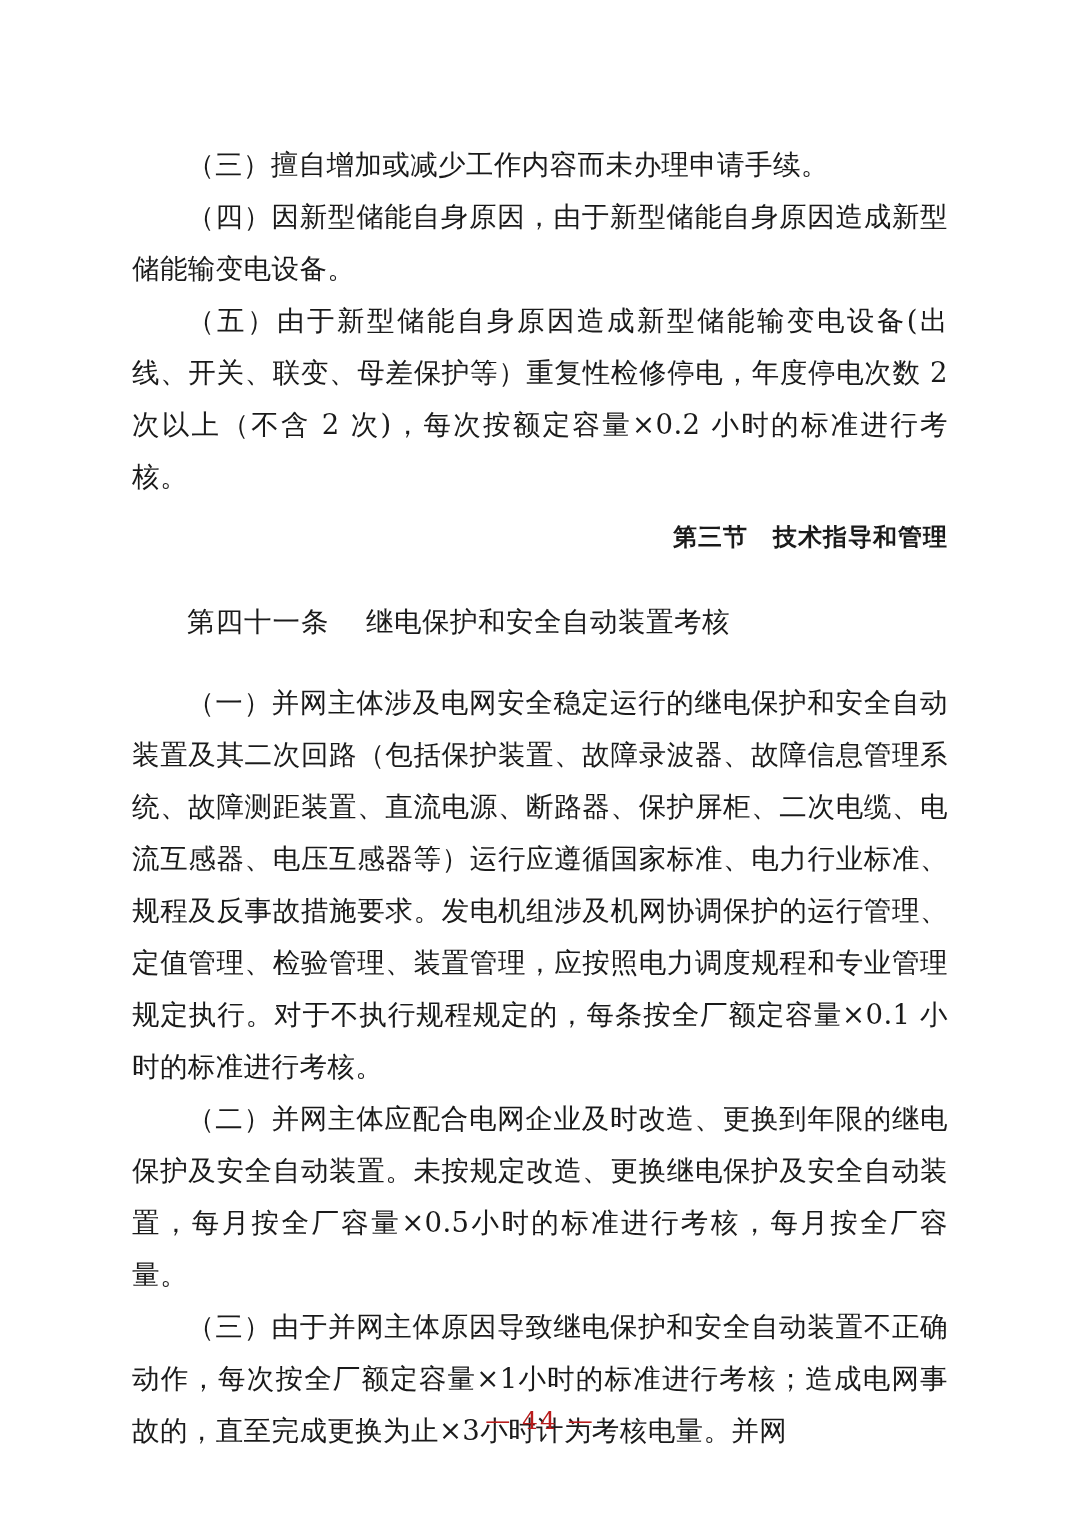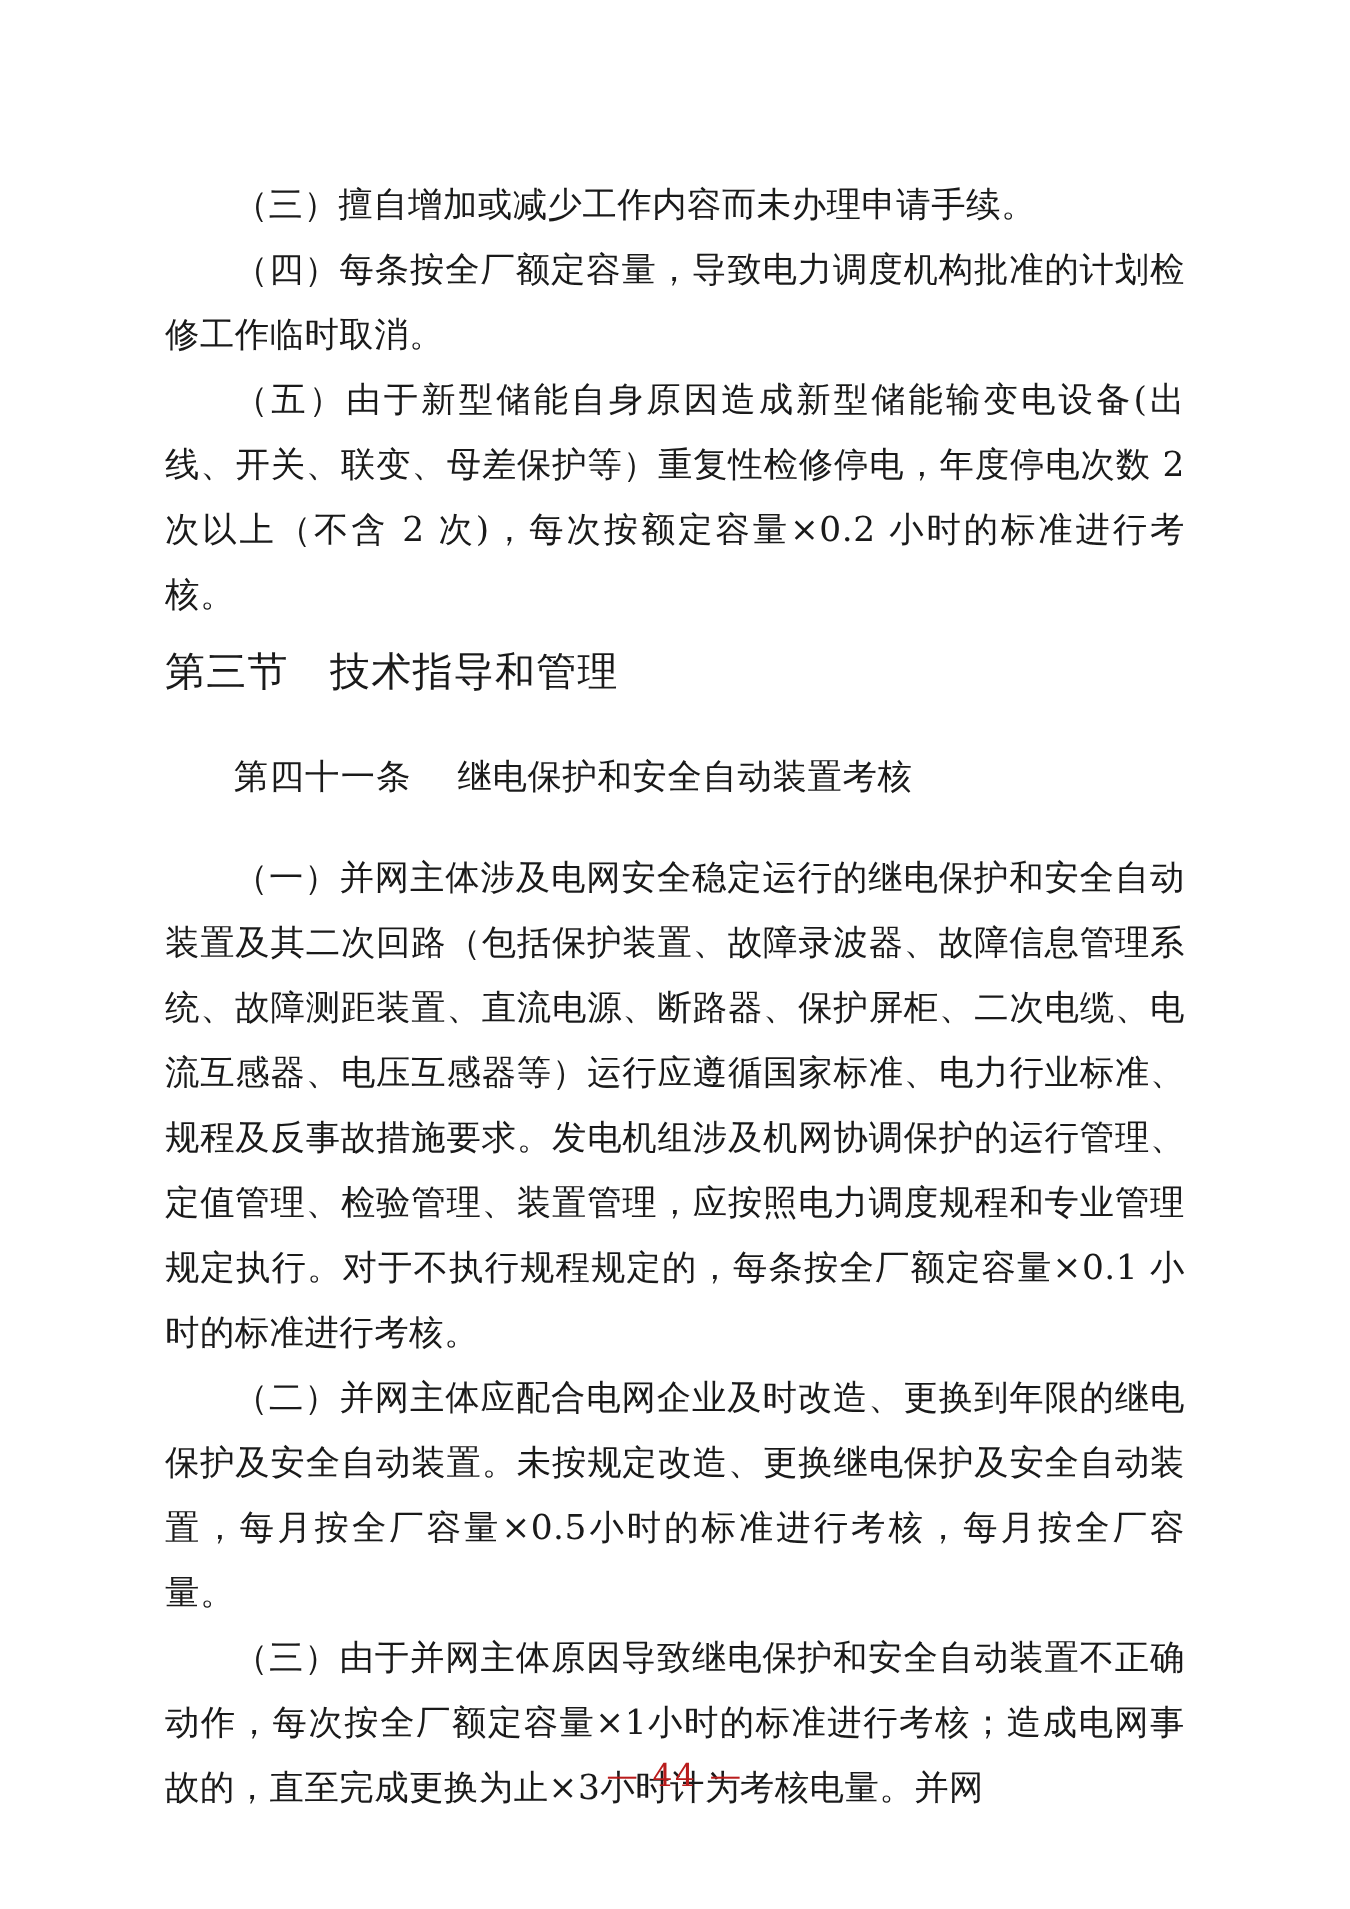--- a/index.html
+++ b/index.html
@@ -27,23 +27,23 @@
     line-height: 52px;
     letter-spacing: 0.4px;
     text-align: justify;
     text-justify: inter-ideograph;
   }
   .para {
     margin: 0 0 0 0;
     text-indent: 2em;
   }
   .section-heading {
-    text-align: left;
-    font-weight: normal;
-    font-size: 32px;
+    text-align: right;
+    font-weight: bold;
+    font-size: 24px;
     line-height: 58px;
     letter-spacing: 1px;
     margin: 6px 0 2px 0;
   }
   .article-line {
     text-indent: 2em;
     line-height: 55px;
   }
   .article-no {
     font-weight: normal;
@@ -67,21 +67,21 @@
 </style>
 </head>
 <body>
 
 <div class="page">
   <div class="doc-body">
 
     <div class="spacer-top"></div>
 
     <p class="para">（三）擅自增加或减少工作内容而未办理申请手续。</p>
-    <p class="para">（四）每条按全厂额定容量，导致电力调度机构批准的计划检修工作临时取消。</p>
+    <p class="para">（四）因新型储能自身原因，由于新型储能自身原因造成新型储能输变电设备。</p>
     <p class="para">（五）由于新型储能自身原因造成新型储能输变电设备(出线、开关、联变、母差保护等）重复性检修停电，年度停电次数 2 次以上（不含 2 次)，每次按额定容量×0.2 小时的标准进行考核。</p>
 
     <div class="section-heading">第三节　技术指导和管理</div>
 
     <p class="article-line">
       <span class="article-no">第四十一条</span>
       <span>&nbsp;&nbsp;&nbsp;</span><span class="article-title">继电保护和安全自动装置考核</span>
     </p>
 
     <p class="para">（一）并网主体涉及电网安全稳定运行的继电保护和安全自动装置及其二次回路（包括保护装置、故障录波器、故障信息管理系统、故障测距装置、直流电源、断路器、保护屏柜、二次电缆、电流互感器、电压互感器等）运行应遵循国家标准、电力行业标准、规程及反事故措施要求。发电机组涉及机网协调保护的运行管理、定值管理、检验管理、装置管理，应按照电力调度规程和专业管理规定执行。对于不执行规程规定的，每条按全厂额定容量×0.1 小时的标准进行考核。</p>

